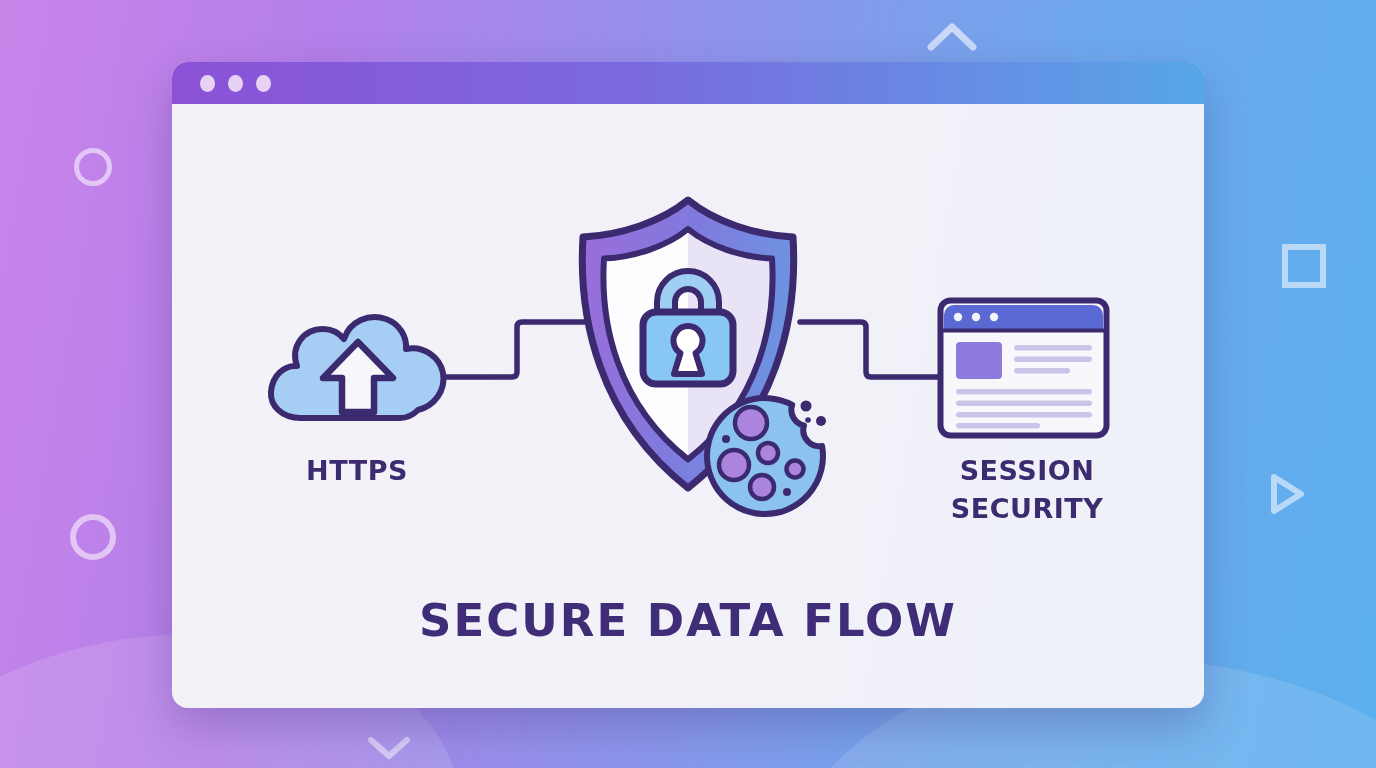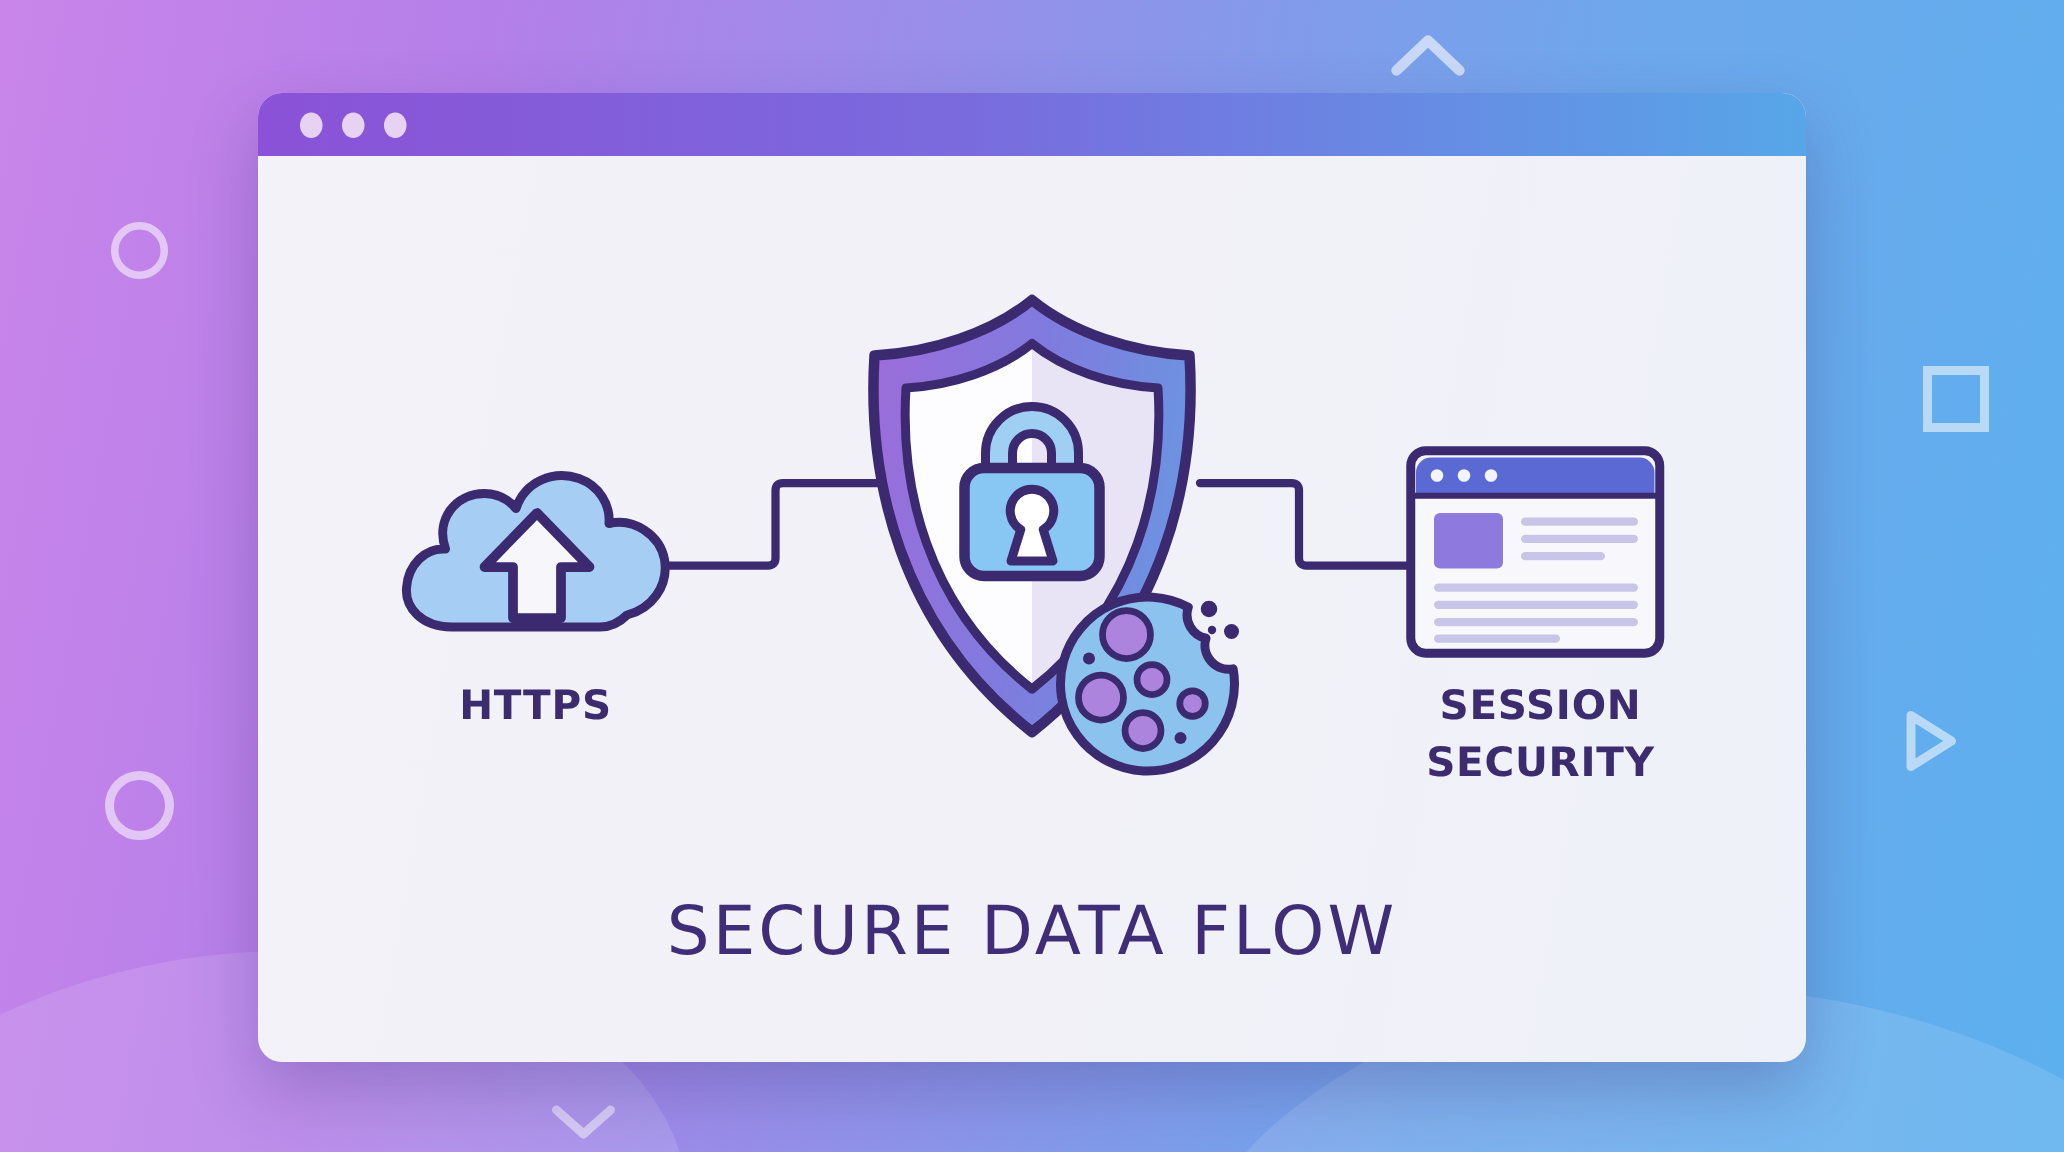--- a/index.html
+++ b/index.html
@@ -36,21 +36,21 @@
   
   .layer{position:absolute;z-index:2;}
   .label{
     position:absolute;z-index:3;width:300px;text-align:center;
     color:#3d2b70;font-weight:bold;font-size:27px;line-height:38px;letter-spacing:0.5px;
   }
   .label-https{left:207px;top:452px;}
   .label-session{left:877px;top:452px;}
   .flow-title{
     position:absolute;z-index:3;left:172px;top:594px;width:1032px;text-align:center;
-    color:#3f2d78;font-weight:normal;font-size:45px;letter-spacing:2px;
+    color:#3f2d78;font-weight:bold;font-size:45px;letter-spacing:2px;
   }
 </style>
 </head>
 <body>
 
 <div class="stage">
 
   <div class="blob blob-left"></div>
   <div class="blob blob-right"></div>
 

